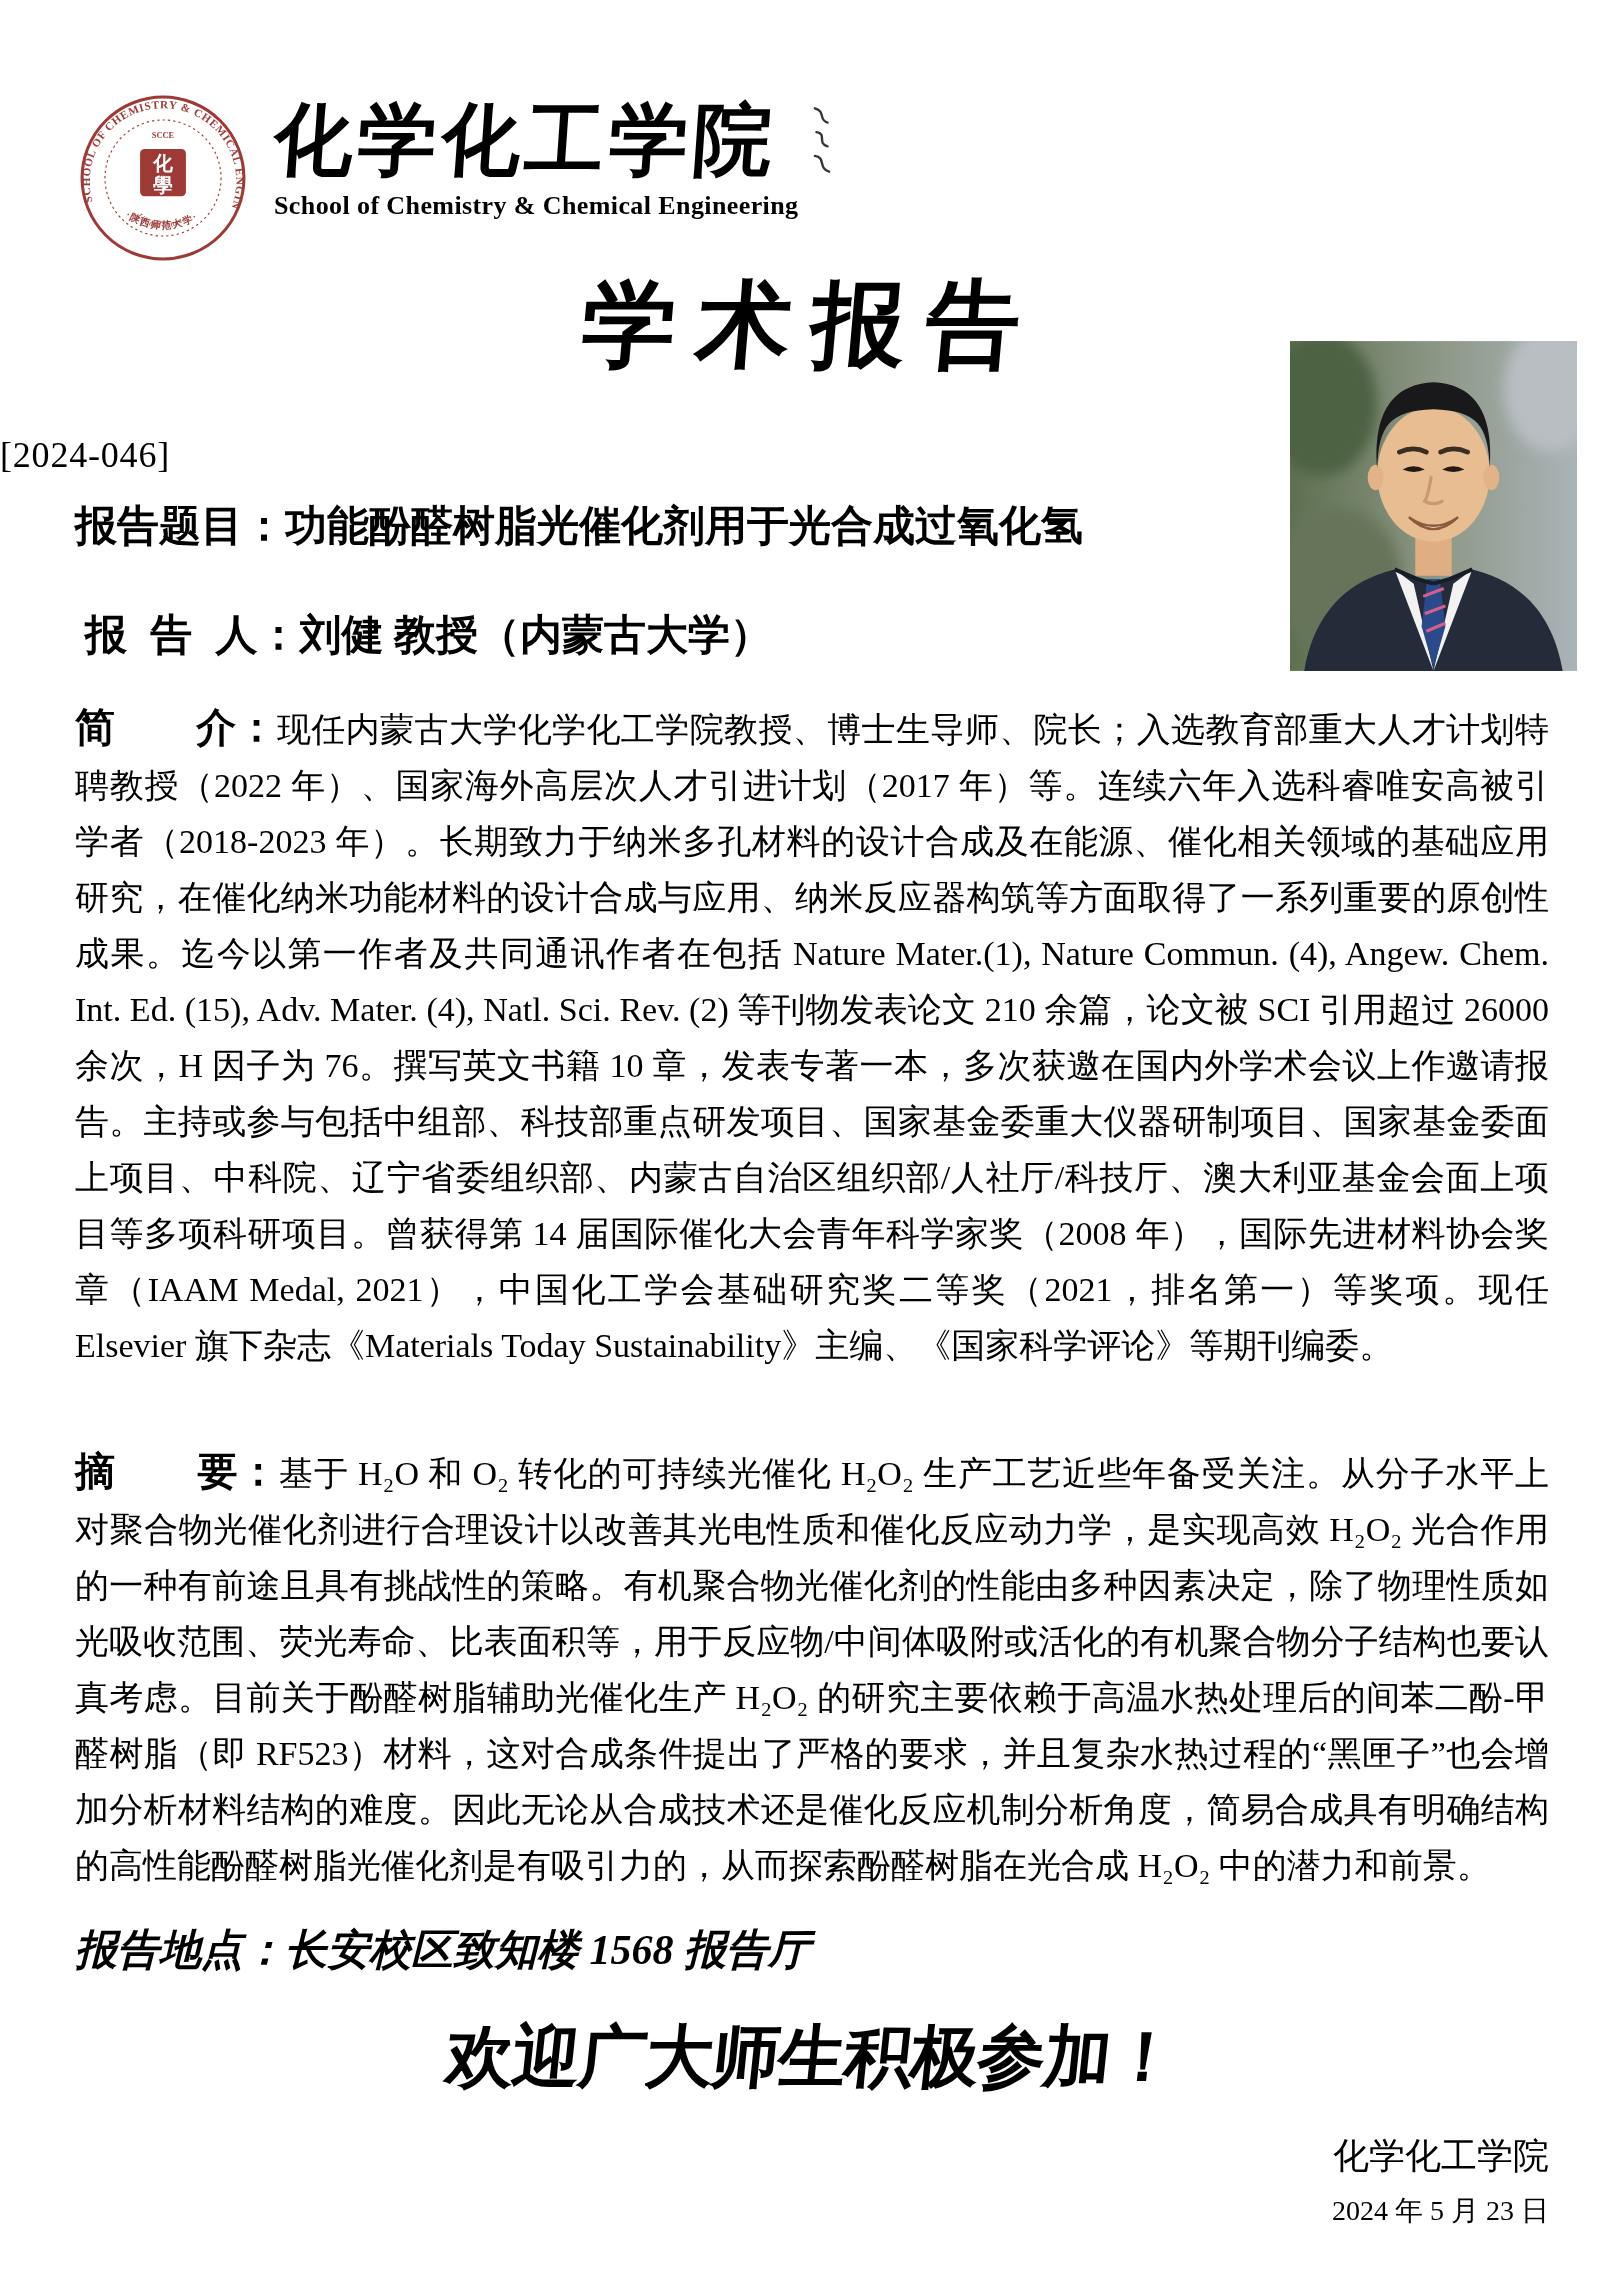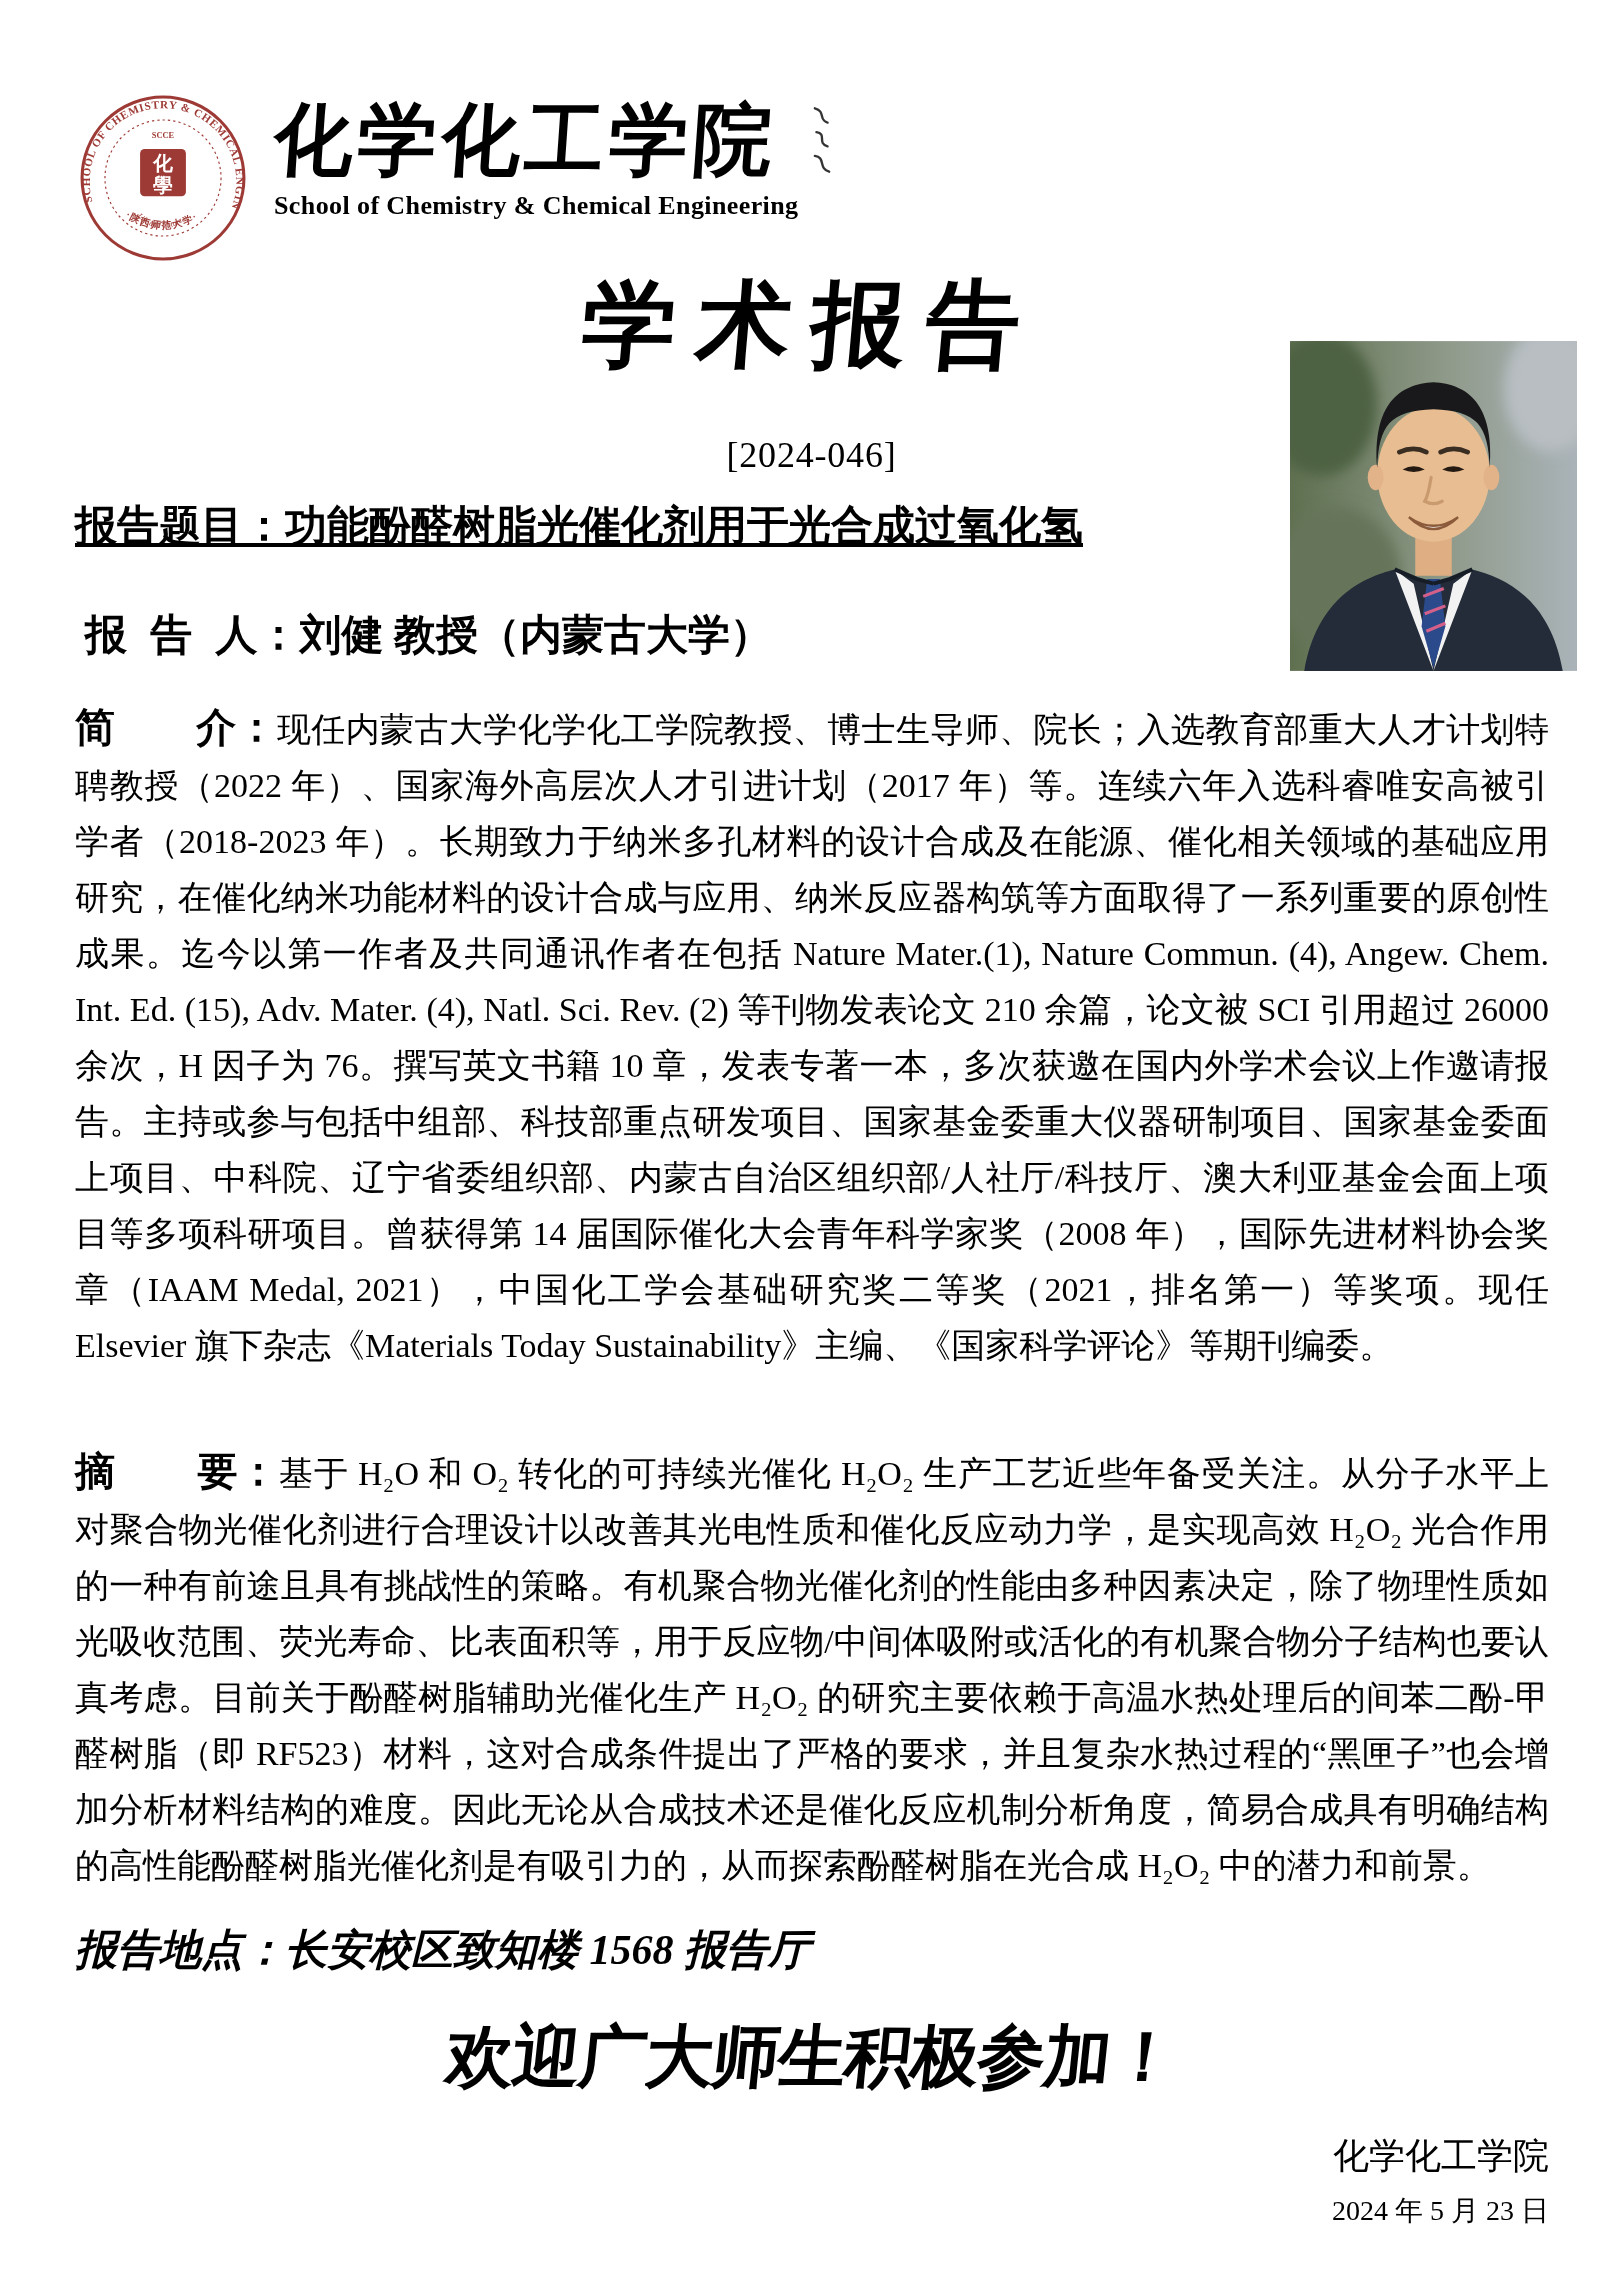--- a/index.html
+++ b/index.html
@@ -10,21 +10,21 @@
   .abs{position:absolute;}
   
   .logo-row{left:79px;top:94px;display:flex;align-items:flex-start;}
   .seal-svg{width:168px;height:168px;flex:0 0 auto;}
   .names{margin-left:27px;padding-top:6.3px;}
   .school-cn{font-size:79px;line-height:1.05;font-weight:900;transform:skewX(-4deg);letter-spacing:4.8px;white-space:nowrap;}
   .school-en{font-size:26px;font-weight:bold;margin-top:8px;letter-spacing:0.4px;white-space:nowrap;}
   .sig-svg{width:24px;height:76px;margin-left:11px;margin-top:8px;opacity:.85;}
   
   .main-title{left:0;top:262px;width:100%;text-align:center;font-size:94px;font-weight:900;letter-spacing:20.6px;transform:skewX(-5deg);white-space:nowrap;}
-  .serial{left:0;top:434px;width:100%;text-align:center;font-size:36px;letter-spacing:0.8px;}
+  .serial{left:0;top:434px;width:100%;text-align:left;font-size:36px;letter-spacing:0.8px;}
   
   .photo{left:1290px;top:341px;width:287px;height:330px;}
   .photo svg{width:100%;height:100%;display:block;}
   
   .content{left:75px;width:1474px;}
   .boldline{font-weight:bold;font-size:42px;line-height:1.2;white-space:nowrap;}
   .speaker-label{word-spacing:12.7px;margin-left:10px;}
   .affil{font-weight:bold;}
   .para{margin:0;text-align:justify;font-size:34px;line-height:56px;}
   .para-label{font-size:40px;font-weight:bold;line-height:1;}
@@ -103,21 +103,21 @@
       <ellipse cx="108" cy="172" rx="10" ry="16" fill="#e2b288"></ellipse>
       <ellipse cx="254" cy="172" rx="10" ry="16" fill="#e2b288"></ellipse>
       <path d="M110 160 C 104 80 138 54 181 52 C 224 54 258 80 252 160 C 250 106 236 88 181 86 C 126 88 112 106 110 160 Z" fill="#19181a"></path>
       <path d="M138 140 Q 156 132 172 140 M 190 140 Q 206 132 224 140" stroke="#3a2d22" stroke-width="6" fill="none" stroke-linecap="round"></path>
       <path d="M142 162 Q 156 154 170 162 Q 156 168 142 162 Z M 192 162 Q 206 154 220 162 Q 206 168 192 162 Z" fill="#241a12"></path>
       <path d="M178 172 Q 174 196 170 202 Q 181 208 192 202" stroke="#c99a6e" stroke-width="4" fill="none" stroke-linecap="round"></path>
       <path d="M150 222 Q 181 244 212 222 Q 181 252 150 222 Z" fill="#ffffff" stroke="#8a5a3a" stroke-width="3"></path>
     </svg>
   </div>
 
-  <div class="abs content boldline" style="top:501px;text-decoration:underline;">
+  <div class="abs content boldline" style="top:501px;">
     <span>报告题目：</span><span>功能酚醛树脂光催化剂用于光合成过氧化氢</span>
   </div>
 
   <div class="abs content boldline" style="top:610px;">
     <span class="speaker-label">报 告 人：</span><span>刘健 教授</span><span class="affil">（内蒙古大学）</span>
   </div>
 
   <div class="abs content" style="top:702px;">
     <p class="para"><span class="para-label">简　　介：</span><span>现任内蒙古大学化学化工学院教授、博士生导师、院长；入选教育部重大人才计划特聘教授（2022 年）、国家海外高层次人才引进计划（2017 年）等。连续六年入选科睿唯安高被引学者（2018-2023 年）。长期致力于纳米多孔材料的设计合成及在能源、催化相关领域的基础应用研究，在催化纳米功能材料的设计合成与应用、纳米反应器构筑等方面取得了一系列重要的原创性成果。迄今以第一作者及共同通讯作者在包括 Nature Mater.(1), Nature Commun. (4), Angew. Chem. Int. Ed. (15), Adv. Mater. (4), Natl. Sci. Rev. (2) 等刊物发表论文 210 余篇，论文被 SCI 引用超过 26000 余次，H 因子为 76。撰写英文书籍 10 章，发表专著一本，多次获邀在国内外学术会议上作邀请报告。主持或参与包括中组部、科技部重点研发项目、国家基金委重大仪器研制项目、国家基金委面上项目、中科院、辽宁省委组织部、内蒙古自治区组织部/人社厅/科技厅、澳大利亚基金会面上项目等多项科研项目。曾获得第 14 届国际催化大会青年科学家奖（2008 年），国际先进材料协会奖章（IAAM Medal, 2021），中国化工学会基础研究奖二等奖（2021，排名第一）等奖项。现任 Elsevier 旗下杂志《Materials Today Sustainability》主编、《国家科学评论》等期刊编委。</span></p>
   </div>

